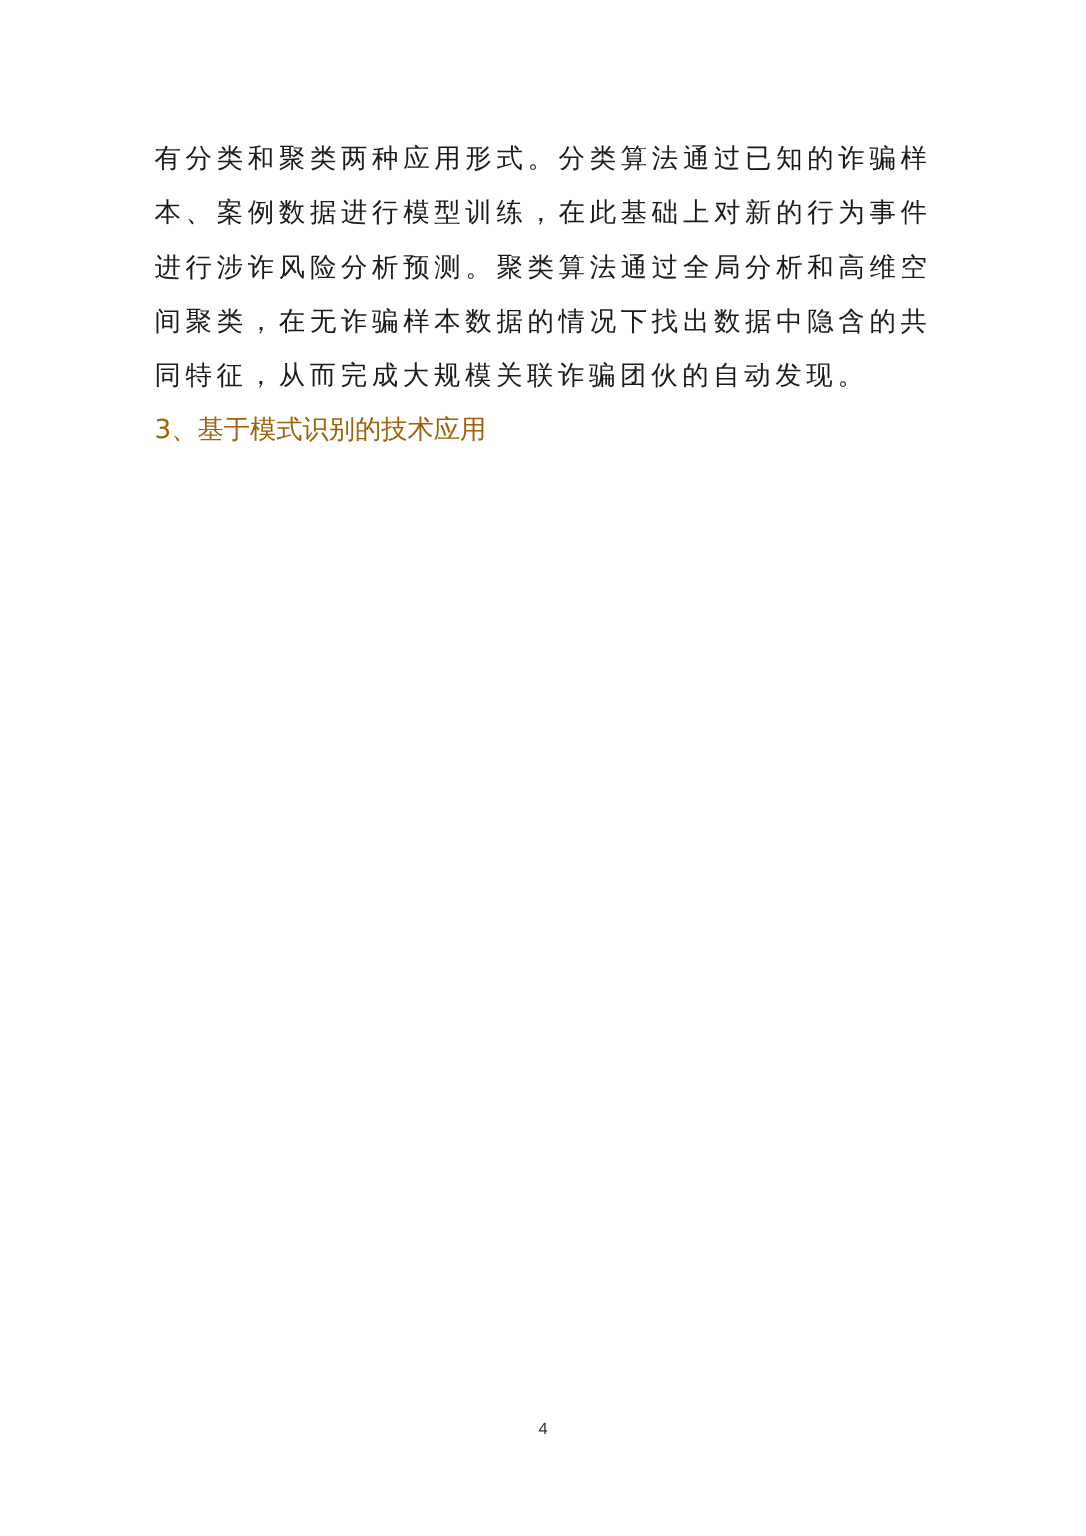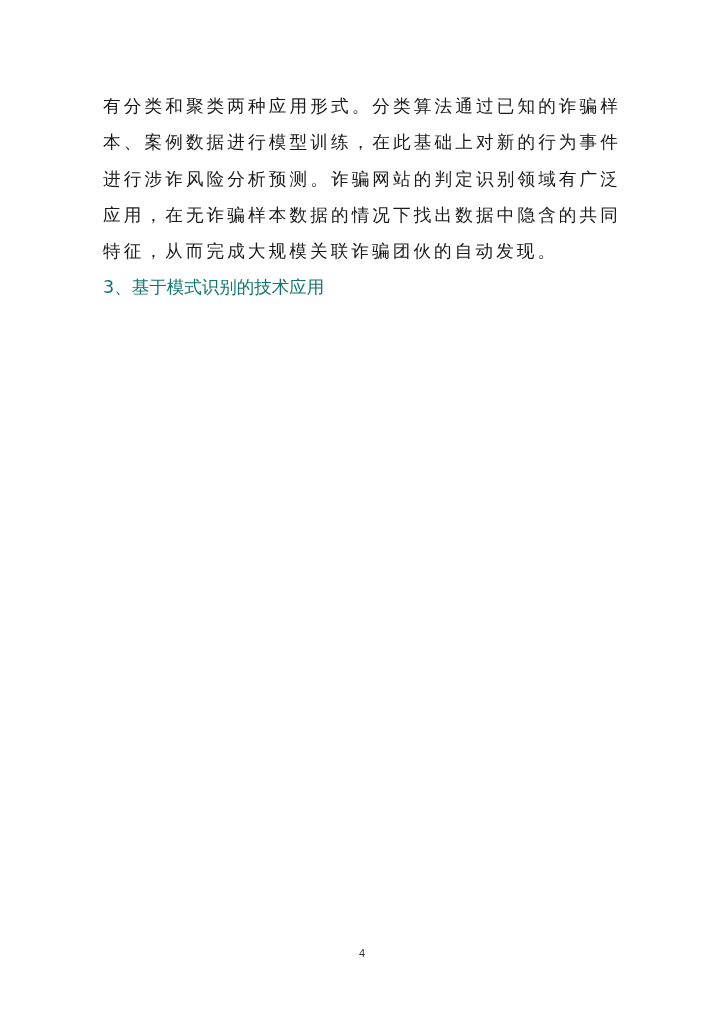--- a/index.html
+++ b/index.html
@@ -8,28 +8,28 @@
   .page { position: absolute; left: 0; top: 0; width: 724px; height: 1024px; background: #fff; }
   .header { position: absolute; left: 103px; top: 50px; width: 517px; height: 19px;
             border-bottom: 1px solid #555; font-size: 11.5px; color: #333; }
   .header .left { position: absolute; left: 0; top: 2px; letter-spacing: 0.2px; }
   .header .right { position: absolute; right: 0; top: 2px; letter-spacing: 0.4px; }
   .body { position: absolute; left: 103px; top: 88px; width: 518px; }
   .para { margin: 0; font-size: 17.6px; line-height: 36.3px; letter-spacing: 3.1px;
           text-align: justify; text-align-last: left; }
   .para.indent { text-indent: 38px; }
   .heading { margin: 0; font-family: "DejaVu Sans", "Liberation Sans", sans-serif;
-             font-size: 17.5px; line-height: 36.3px; font-weight: normal; color: #0f766e; }
+             font-size: 17.5px; line-height: 36.3px; font-weight: normal; color: #a16207; }
   .page-num { position: absolute; left: 0; width: 724px; top: 947px; text-align: center;
               font-family: "Liberation Sans", sans-serif; font-size: 11px; color: #333; }
 </style>
 </head>
 <body>
 
 <div class="page">
 
   <div class="body">
-    <p class="para">有分类和聚类两种应用形式。分类算法通过已知的诈骗样本、案例数据进行模型训练，在此基础上对新的行为事件进行涉诈风险分析预测。诈骗网站的判定识别领域有广泛应用，在无诈骗样本数据的情况下找出数据中隐含的共同特征，从而完成大规模关联诈骗团伙的自动发现。</p>
+    <p class="para">有分类和聚类两种应用形式。分类算法通过已知的诈骗样本、案例数据进行模型训练，在此基础上对新的行为事件进行涉诈风险分析预测。聚类算法通过全局分析和高维空间聚类，在无诈骗样本数据的情况下找出数据中隐含的共同特征，从而完成大规模关联诈骗团伙的自动发现。</p>
     <h3 class="heading">3、基于模式识别的技术应用</h3>
   </div>
 
   <div class="page-num">4</div>
 </div>
 
 </body></html>

